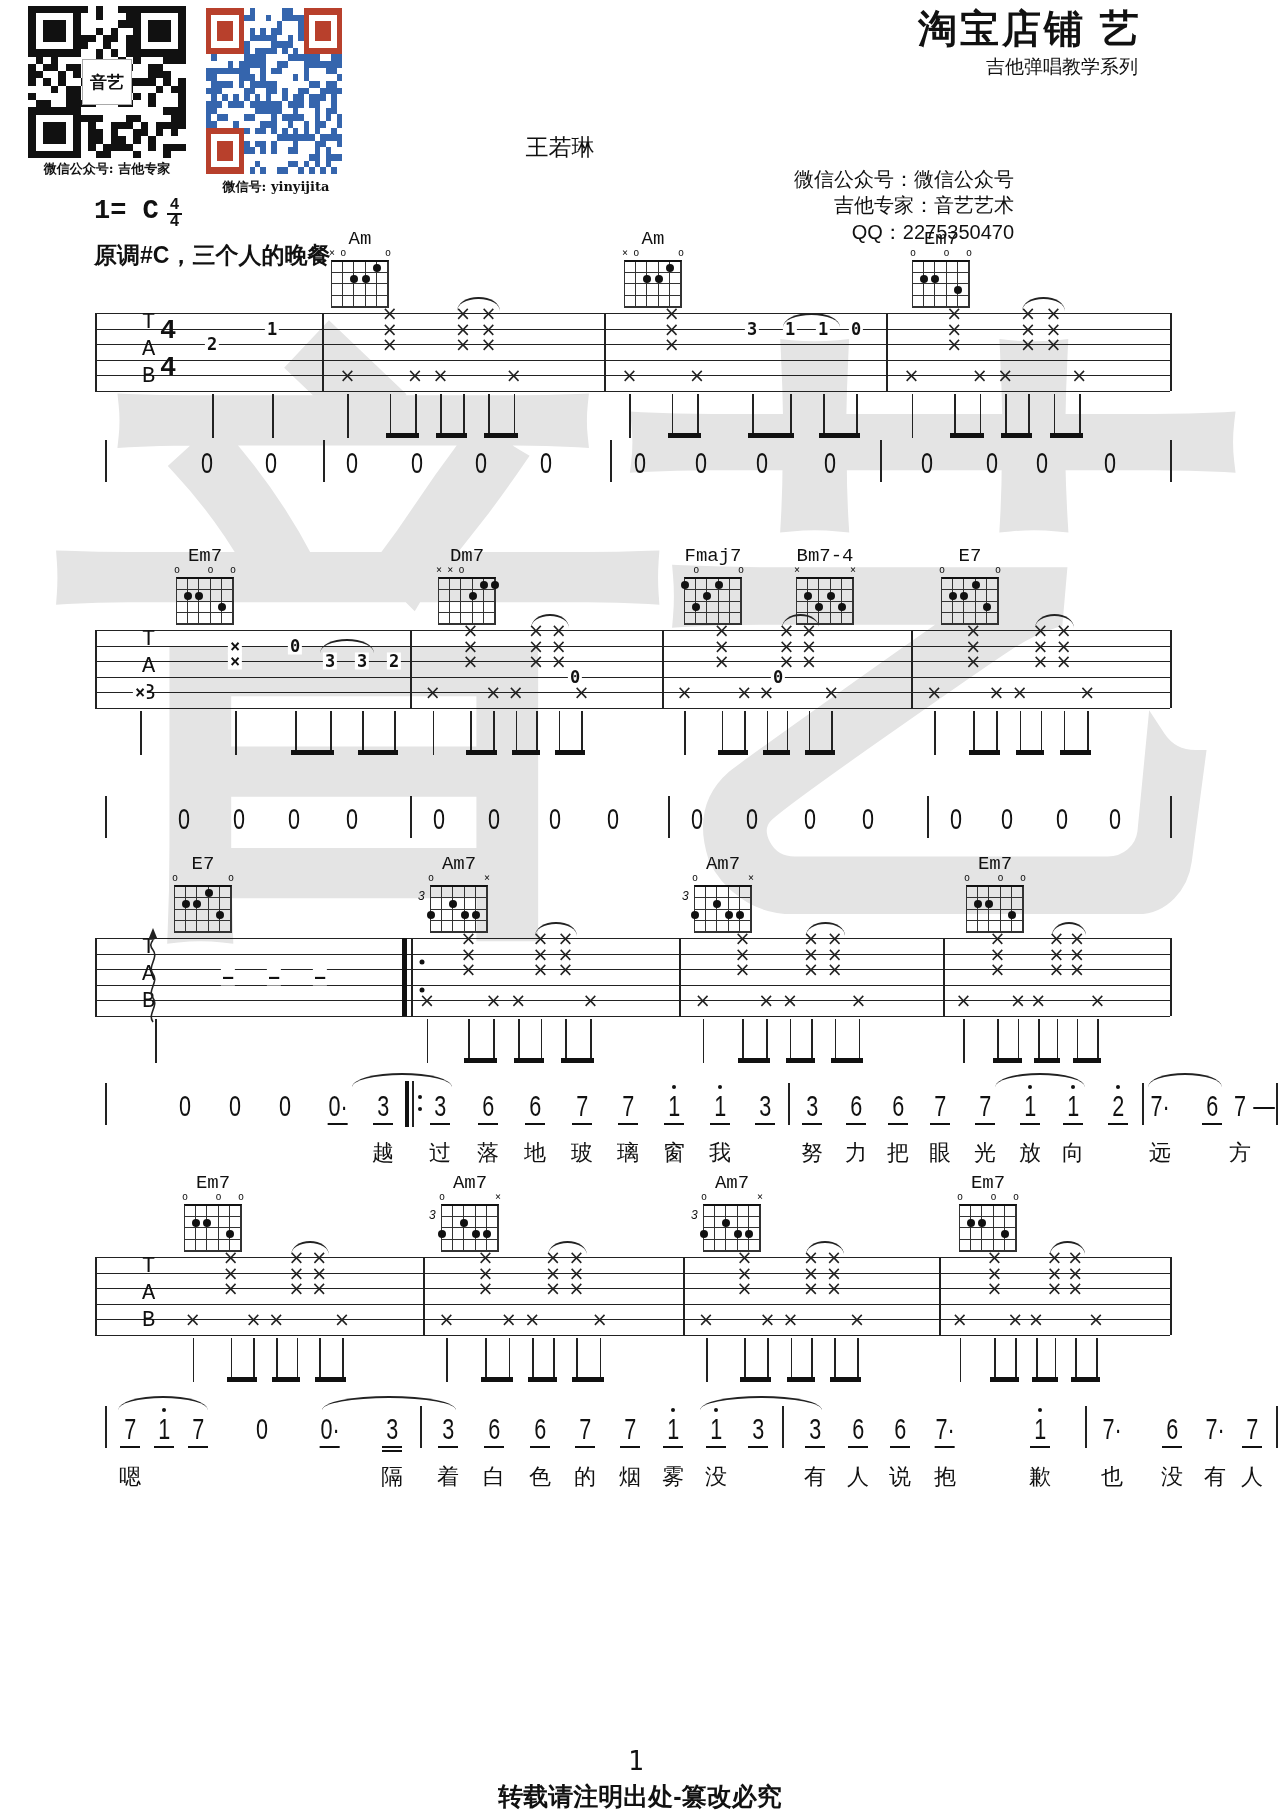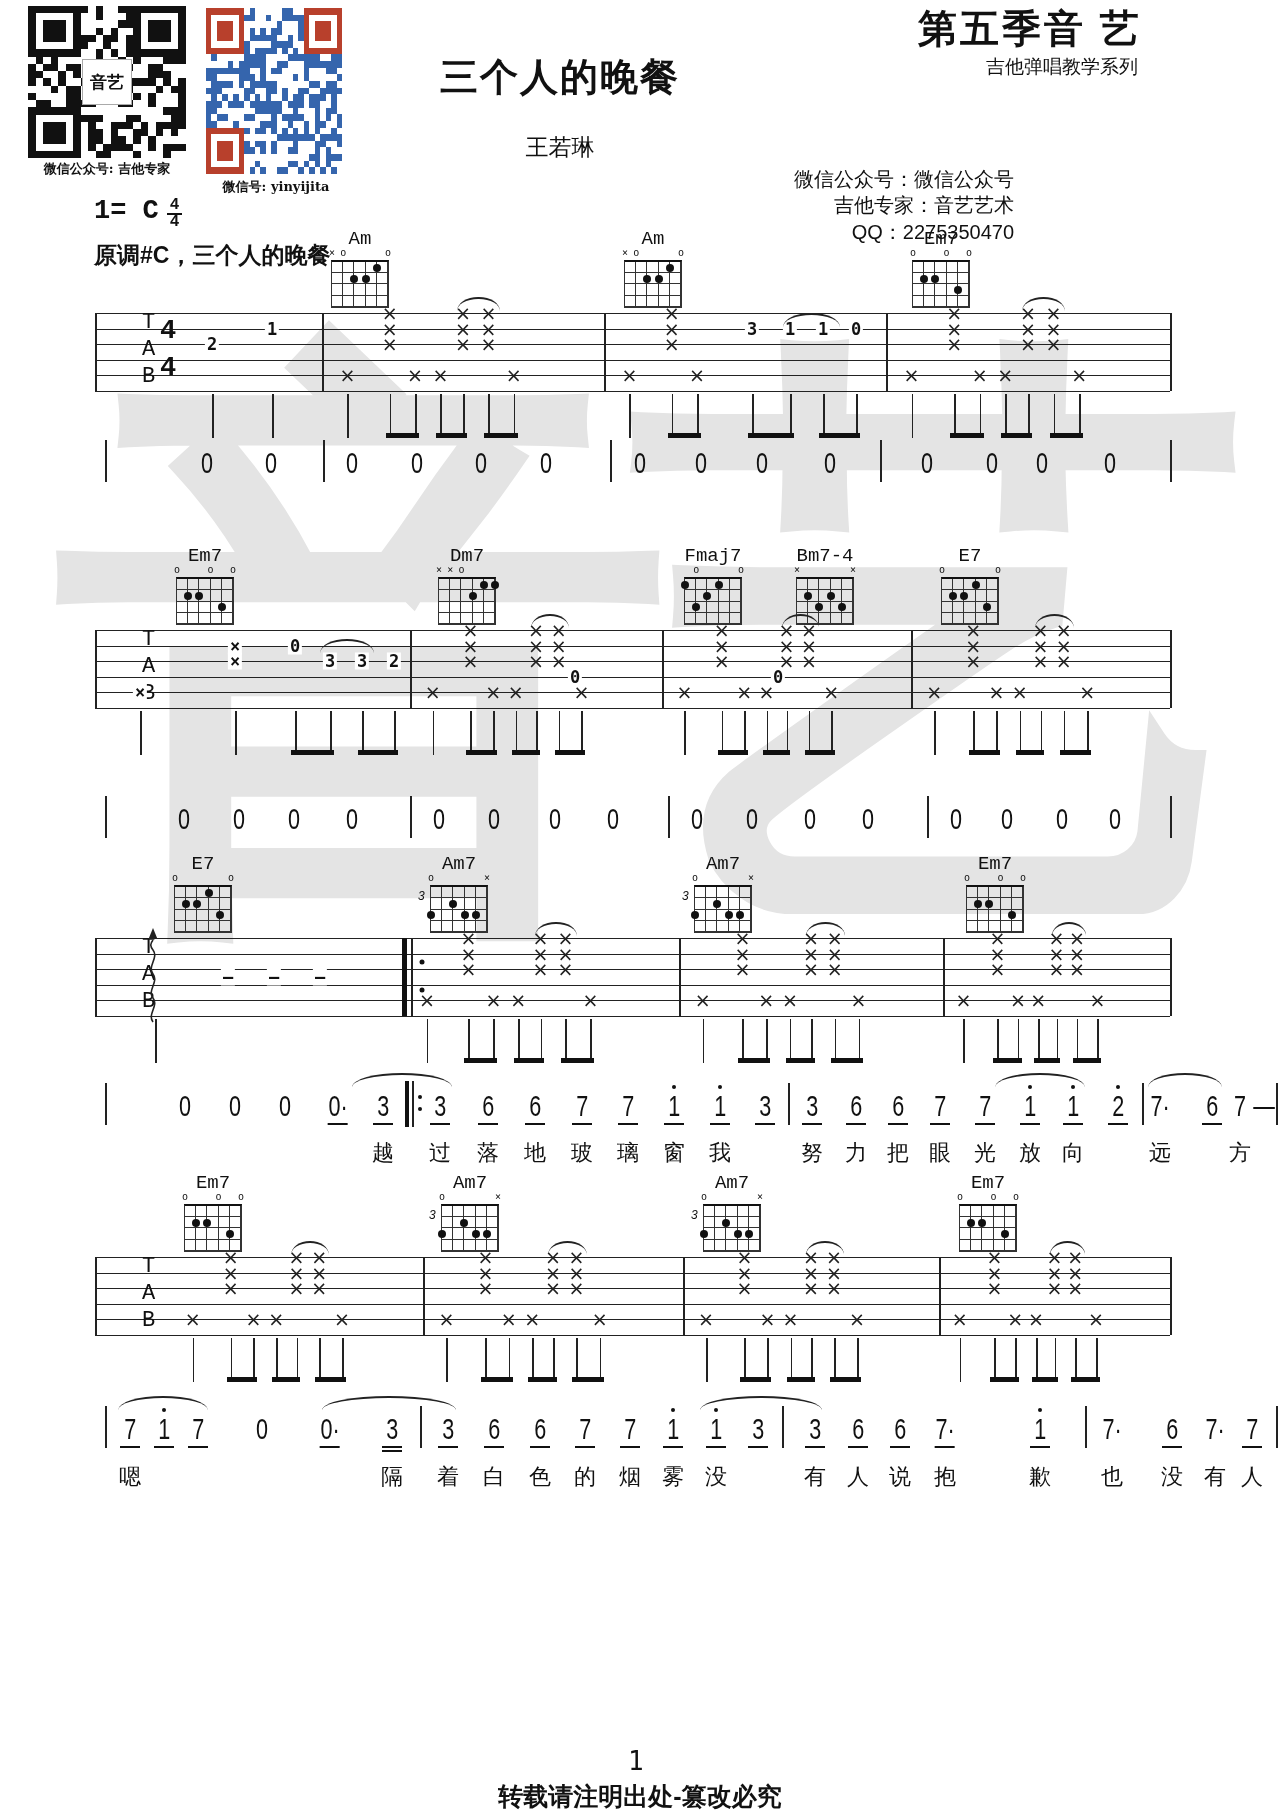--- a/index.html
+++ b/index.html
@@ -1143,23 +1143,22 @@
       <div style="background: rgb(255, 255, 255);"></div>
       <div style="background: rgb(53, 101, 173);"></div>
       <div style="background: rgb(255, 255, 255);"></div>
       <div style="background: rgb(53, 101, 173);"></div>
       <div style="background: rgb(255, 255, 255);"></div>
     </div>
   <div class="qr2cap">微信号: yinyijita</div>
   <div class="keyline">
     <span>1= C</span><span class="frac"><i>4</i><i>4</i></span>
   </div>
-  <div class="title">三个人的晚餐</div>
   <div class="artist">王若琳</div>
-  <div class="series">第五季音 艺</div>
+  <div class="series">淘宝店铺 艺</div>
   <div class="seriessub">吉他弹唱教学系列</div>
   <div class="contact">
     <div>微信公众号：微信公众号</div>
     <div>吉他专家：音艺艺术</div>
     <div>QQ：2275350470</div>
   </div>
   <div class="tuning">原调#C，三个人的晚餐</div>
   <div class="pagenum">1</div>
   <div class="copyright">转载请注明出处-篡改必究</div>
 <div class="wm">音艺</div>

